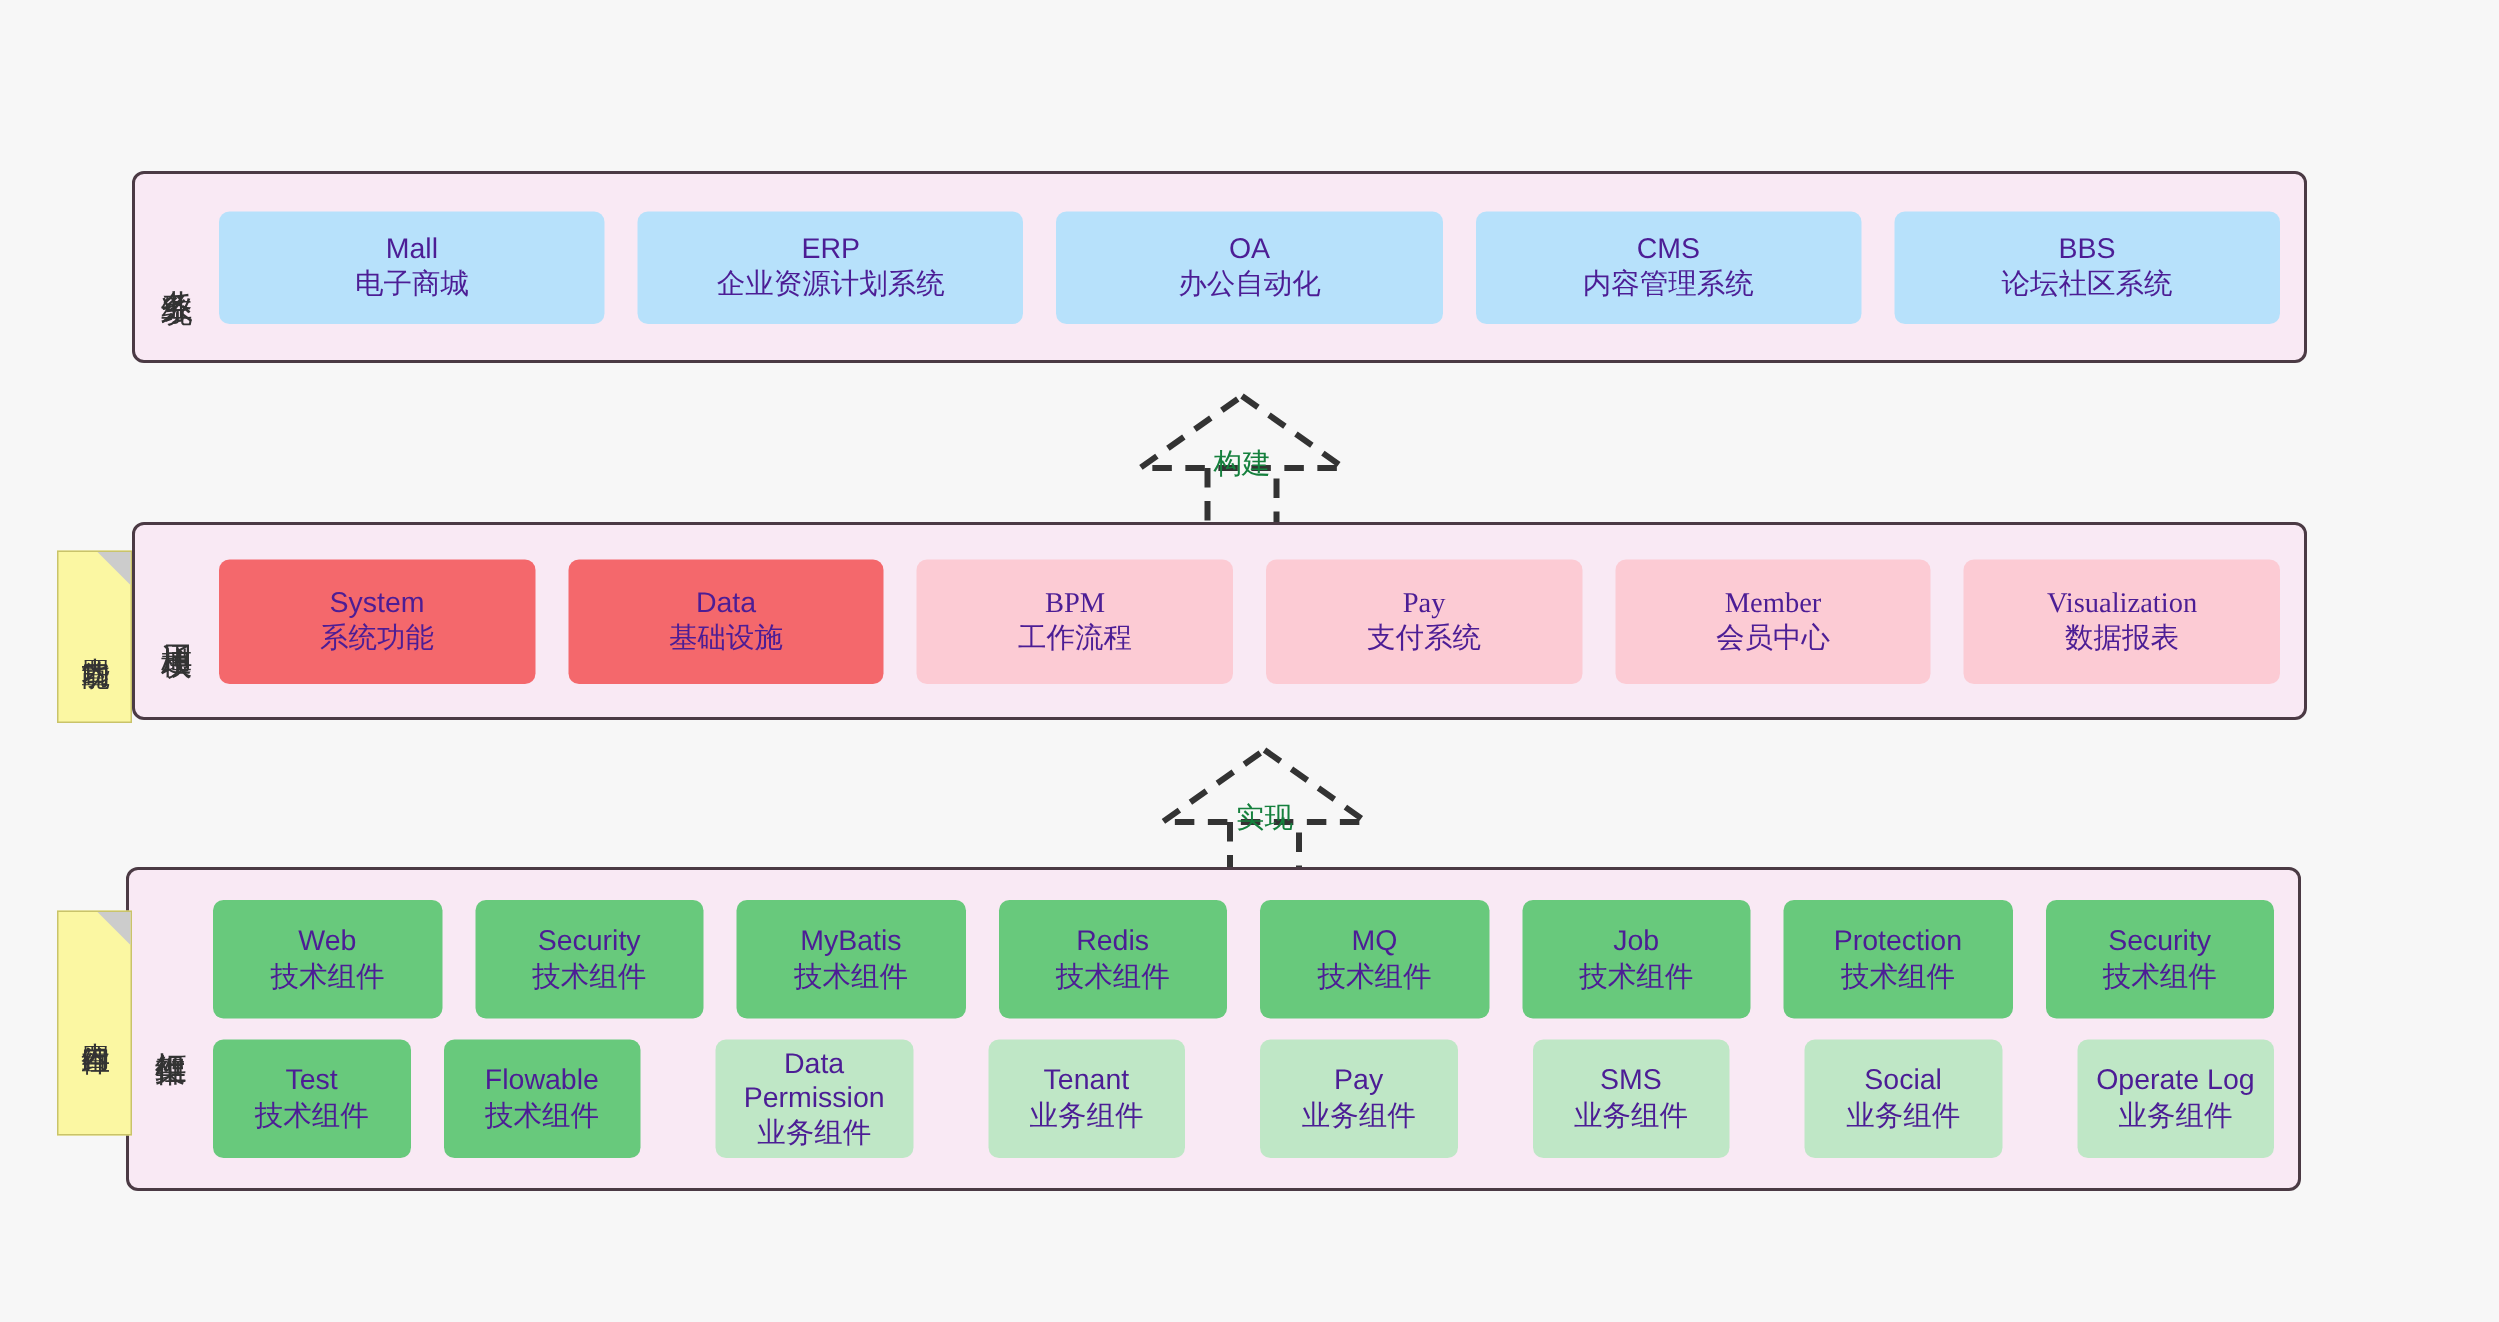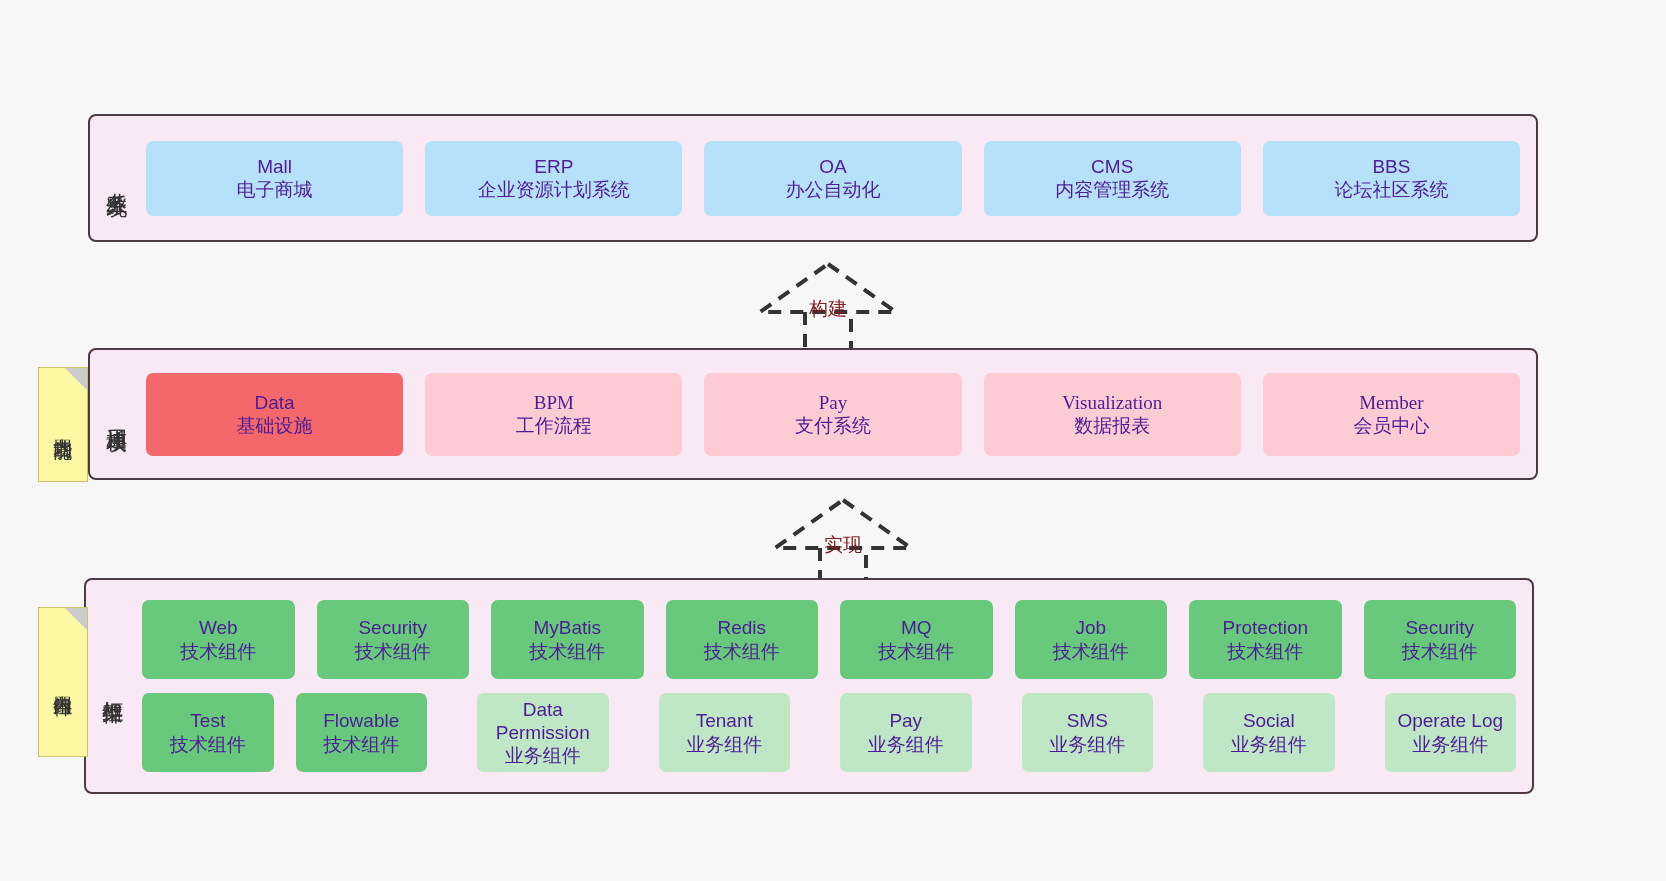--- a/index.html
+++ b/index.html
@@ -129,21 +129,21 @@
     width: 160px;
     height: 100px;
   }
   .arrow svg { display: block; }
   .arrow-label {
     position: absolute;
     left: 50%;
     transform: translateX(-50%);
     top: 38px;
     font-size: 19px;
-    color: #7f1d1d;
+    color: #15803d;
     background: transparent;
     white-space: nowrap;
     padding: 0 2px;
   }
 </style>
 </head>
 <body>
 
 <div id="canvas">
 
@@ -190,44 +190,48 @@
       <path d="M 57 54 L 57 96 L 103 96 L 103 54" fill="none" stroke="#333333" stroke-width="4" stroke-dasharray="13 9"></path>
     </svg>
     <div class="arrow-label">构建</div>
   </div>
 
   <div class="layer" id="layer-common" style="left:88px; top:348px; width:1450px; height:132px;">
     <div class="layer-title">通用模块</div>
     <div class="layer-body">
       <div class="row">
 
+        <div class="node red">
+          <span class="t1">System</span>
+          <span class="t2">系统功能</span>
+        </div>
 
         <div class="node red">
           <span class="t1">Data</span>
           <span class="t2">基础设施</span>
         </div>
 
         <div class="node pink">
           <span class="t1">BPM</span>
           <span class="t2">工作流程</span>
         </div>
 
         <div class="node pink">
           <span class="t1">Pay</span>
           <span class="t2">支付系统</span>
         </div>
 
         <div class="node pink">
+          <span class="t1">Member</span>
+          <span class="t2">会员中心</span>
+        </div>
+
+        <div class="node pink">
           <span class="t1">Visualization</span>
           <span class="t2">数据报表</span>
-        </div>
-
-        <div class="node pink">
-          <span class="t1">Member</span>
-          <span class="t2">会员中心</span>
         </div>
 
       </div>
     </div>
   </div>
 
   <div class="note" style="left:38px; top:367px; width:50px; height:115px;">
     <span class="fold"></span>
     <span>内置功能</span>
   </div>

